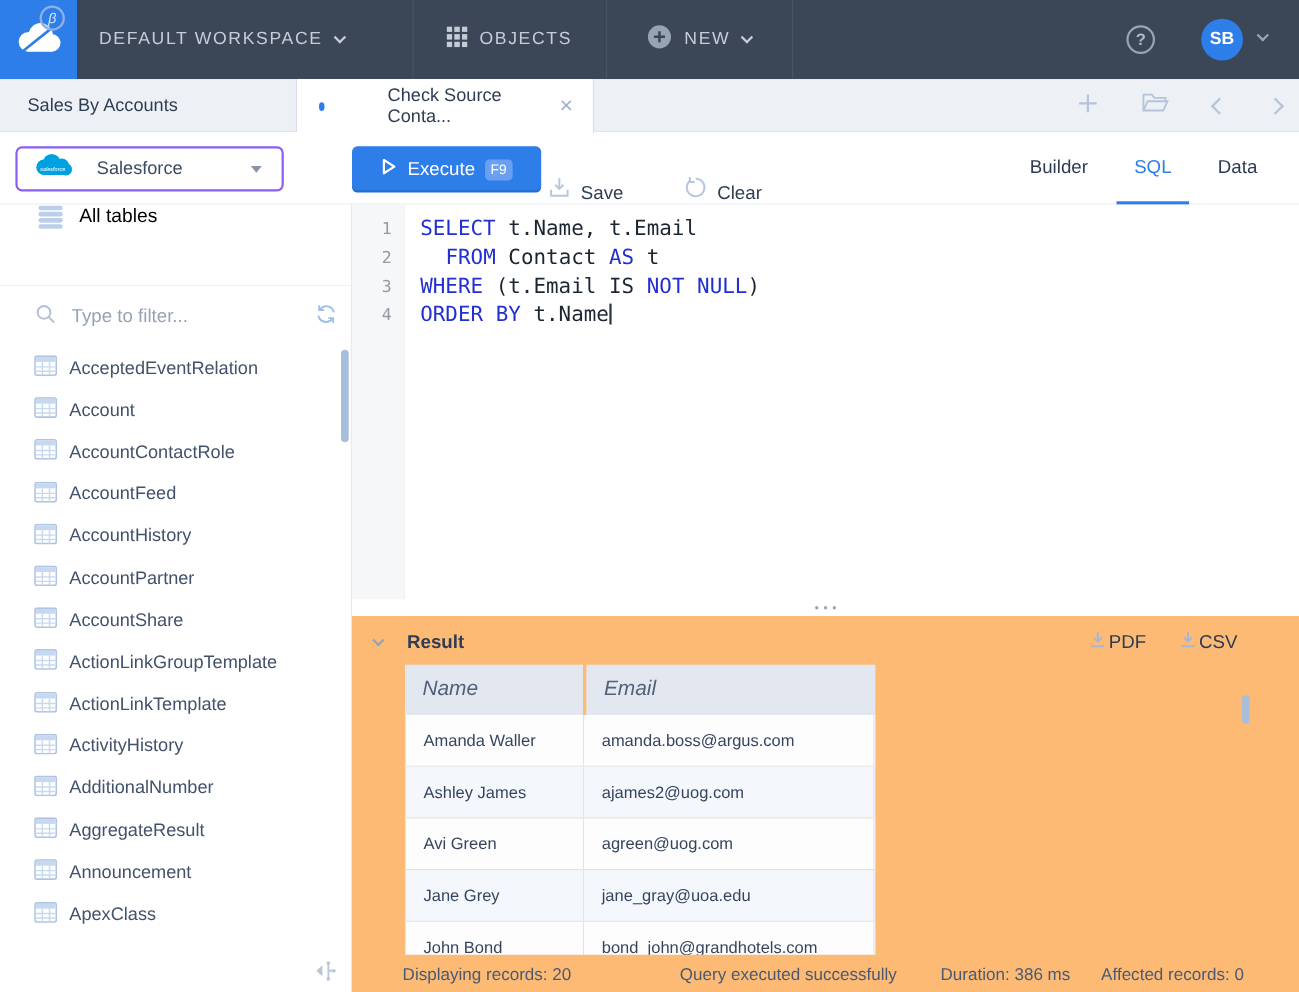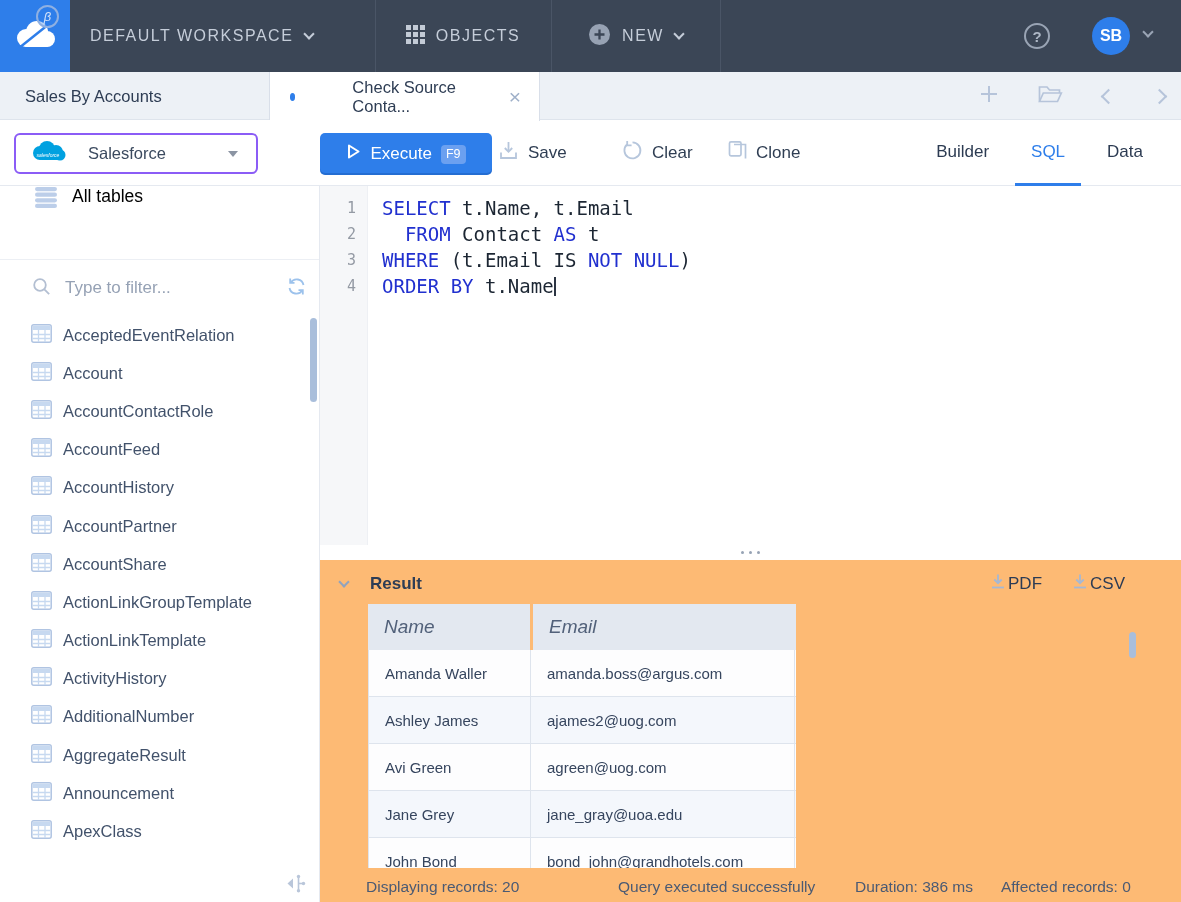--- a/index.html
+++ b/index.html
@@ -52,21 +52,21 @@
                border:2px solid #8b5cf6; border-radius:6px; display:flex; align-items:center; }
   .connector .sf-logo { margin-left:14px; }
   .connector .label { margin-left:22px; font-size:16.5px; color:#3b4a5f; }
   .caret-down { width:0; height:0; border-left:5.5px solid transparent; border-right:5.5px solid transparent;
                 border-top:6.5px solid #8b94a3; margin-left:auto; margin-right:18px; }
   .execute-btn { position:absolute; left:320px; top:13px; width:172px; height:42px; background:#2e7eea;
                  border:none; border-radius:5px; display:flex; align-items:center; justify-content:center;
                  gap:9px; color:#fff; font-size:17px; box-shadow:inset 0 -2px 0 rgba(8,60,140,.25);
                  font-family:"Liberation Sans",sans-serif; cursor:pointer; }
   .kbd-badge { background:#6ba0f0; border-radius:4px; font-size:12.5px; padding:2.5px 5px; color:#fff; }
-  .tool-btn { position:absolute; top:0; height:66px; display:flex; align-items:center; gap:9px;
+  .tool-btn { position:absolute; top:0; height:66px; display:flex; align-items:flex-end; gap:9px;
               font-size:17px; color:#2f3e53; cursor:pointer; }
   .view-tabs { position:absolute; right:22px; top:0; height:66px; display:flex; gap:10px; }
   .vtab { display:flex; align-items:center; height:100%; padding:0 16px; font-size:17px; color:#2c3b52;
           border-bottom:3px solid transparent; cursor:pointer; }
   .vtab.active { color:#2e7eea; border-bottom-color:#2e7eea; }
 
   
   .sidebar { position:absolute; left:0; top:186px; width:320px; height:716px; background:#fff;
              border-right:1px solid #e5e9f0; }
   .sb-header { height:74px; display:flex; align-items:flex-start; gap:14px; padding-left:34px;
@@ -265,29 +265,20 @@
     <div class="tool-btn" style="left:622px;">
       <span>
         <svg width="21" height="21" fill="none" stroke="#b6c6dc" stroke-width="1.8">
           <path d="M5 4.5 A8 8 0 1 0 10.5 2.4"></path>
             <path d="M5.2 1 v4.4 h4.4"></path>
         </svg>
       </span>
       <span>Clear</span>
     </div>
 
-    <div class="tool-btn" style="left:728px;">
-      <span>
-        <svg width="19" height="21" fill="none" stroke="#b6c6dc" stroke-width="1.7">
-          <path d="M6 4.5 h11.5 v14"></path>
-            <rect x="1.5" y="1.8" width="11.5" height="14" rx="1.5"></rect>
-        </svg>
-      </span>
-      <span>Clone</span>
-    </div>
 
     <div class="view-tabs">
         <div class="vtab ">Builder</div>
         <div class="vtab active">SQL</div>
         <div class="vtab ">Data</div>
       </div>
   </div>
 
   <aside class="sidebar">
     <div class="sb-header">

